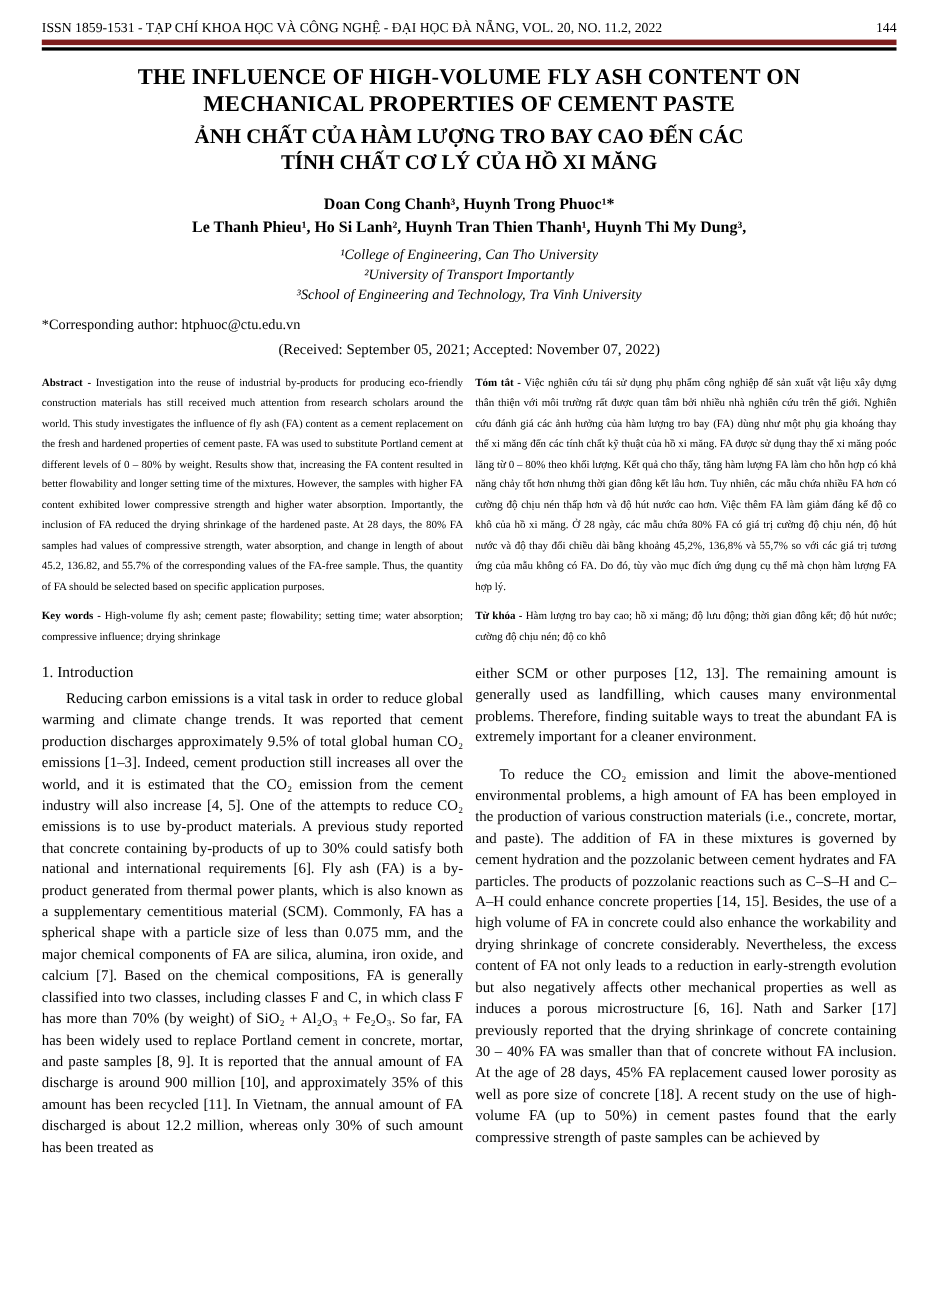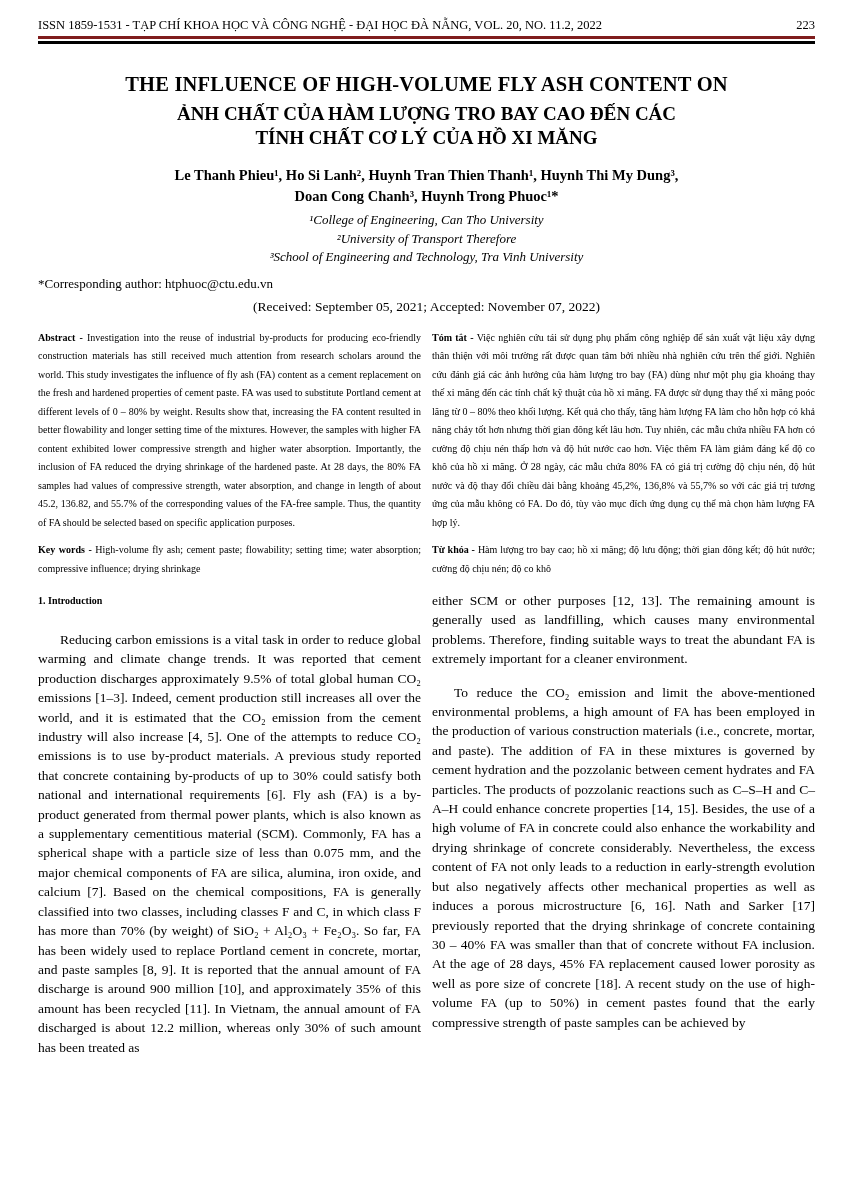--- a/index.html
+++ b/index.html
@@ -17,30 +17,30 @@
     padding: 18px 38px 0 38px;
     overflow: hidden;
   }
   
   .running-head {
     display: flex;
     justify-content: space-between;
     align-items: baseline;
     font-size: 12.5px;
     padding-bottom: 3px;
-    border-bottom: 3px solid #7f1d1d;
+    border-bottom: 5px solid #7f1d1d;
   }
   .head-rule {
     height: 3px;
     background: #000;
     margin-top: 2px;
   }
   
   .title-en {
-    margin-top: 28px;
+    margin-top: 12px;
     text-align: center;
     font-weight: bold;
     font-size: 20.5px;
     line-height: 25px;
     letter-spacing: .2px;
   }
   .title-vi {
     margin-top: 5px;
     text-align: center;
     font-weight: bold;
@@ -81,61 +81,62 @@
   .col { flex: 1; min-width: 0; }
   .abs p {
     font-size: 10px;
     line-height: 18.5px;
     text-align: justify;
   }
   .abs .kw { margin-top: 9px; }
   
   .body-block { margin-top: 13px; }
   .section-heading {
-    font-weight: bold;
-    font-size: 10px;
+    font-weight: normal;
+    font-size: 14px;
     line-height: 20px;
-    margin-bottom: 19px;
+    margin-bottom: 3px;
   }
   .bodytext p {
     font-size: 13.5px;
     line-height: 19.4px;
     text-align: justify;
   }
   .bodytext p.indent { text-indent: 22px; }
   .bodytext p + p { margin-top: 14px; }
 </style>
 </head>
 <body>
 
 <div class="page">
 
   <div class="running-head">
     <span>ISSN 1859-1531 - TẠP CHÍ KHOA HỌC VÀ CÔNG NGHỆ - ĐẠI HỌC ĐÀ NẴNG, VOL. 20, NO. 11.2, 2022</span>
-    <span>223</span>
+    <span>144</span>
   </div>
   <div class="head-rule"></div>
 
   <div class="title-en">
     <div>THE INFLUENCE OF HIGH-VOLUME FLY ASH CONTENT ON</div>
+    <div>MECHANICAL PROPERTIES OF CEMENT PASTE</div>
   </div>
 
   <div class="title-vi">
     <div>ẢNH CHẤT CỦA HÀM LƯỢNG TRO BAY CAO ĐẾN CÁC</div>
     <div>TÍNH CHẤT CƠ LÝ CỦA HỒ XI MĂNG</div>
   </div>
 
   <div class="authors">
+    <div>Doan Cong Chanh³, Huynh Trong Phuoc¹*</div>
     <div>Le Thanh Phieu¹, Ho Si Lanh², Huynh Tran Thien Thanh¹, Huynh Thi My Dung³,</div>
-    <div>Doan Cong Chanh³, Huynh Trong Phuoc¹*</div>
   </div>
 
   <div class="affiliations">
     <div>¹College of Engineering, Can Tho University</div>
-    <div>²University of Transport Therefore</div>
+    <div>²University of Transport Importantly</div>
     <div>³School of Engineering and Technology, Tra Vinh University</div>
   </div>
 
   <div class="correspondence">*Corresponding author: htphuoc@ctu.edu.vn</div>
 
   <div class="dates">(Received: September 05, 2021; Accepted: November 07, 2022)</div>
 
   <div class="two-col abs">
     <div class="col">
       <p><b>Abstract -</b> <span>Investigation into the reuse of industrial by-products for producing eco-friendly construction materials has still received much attention from research scholars around the world. This study investigates the influence of fly ash (FA) content as a cement replacement on the fresh and hardened properties of cement paste. FA was used to substitute Portland cement at different levels of 0 – 80% by weight. Results show that, increasing the FA content resulted in better flowability and longer setting time of the mixtures. However, the samples with higher FA content exhibited lower compressive strength and higher water absorption. Importantly, the inclusion of FA reduced the drying shrinkage of the hardened paste. At 28 days, the 80% FA samples had values of compressive strength, water absorption, and change in length of about 45.2, 136.82, and 55.7% of the corresponding values of the FA-free sample. Thus, the quantity of FA should be selected based on specific application purposes.</span></p>

